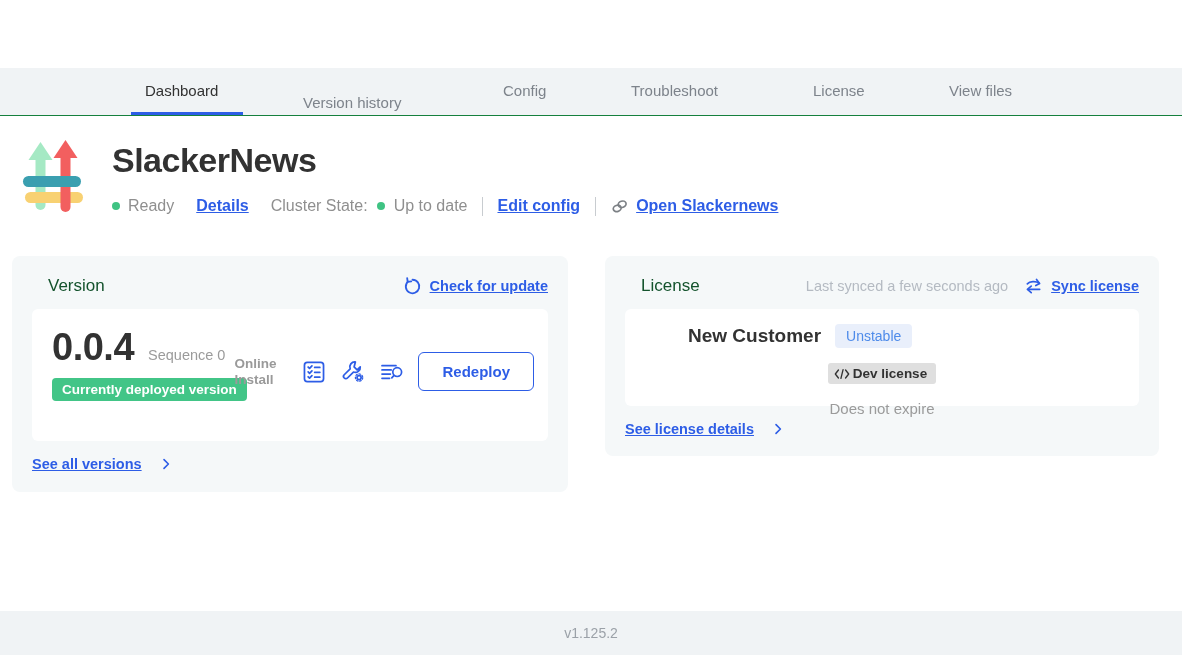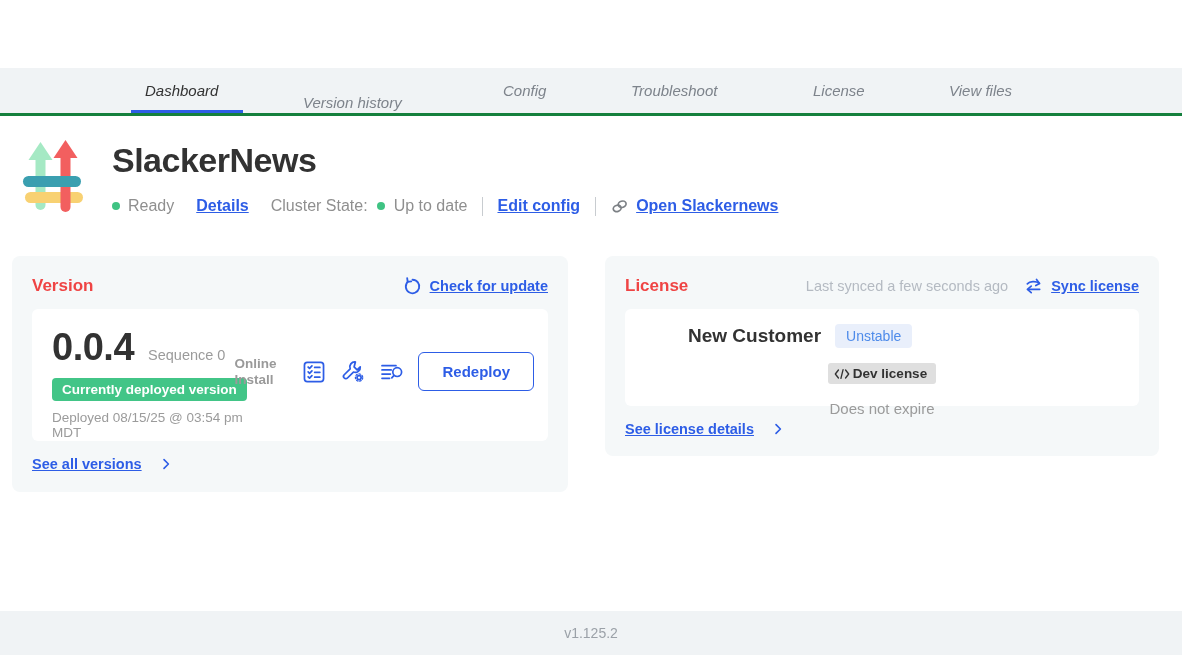--- a/index.html
+++ b/index.html
@@ -13,40 +13,40 @@
   .logo-sm { position:absolute; left:31px; top:20px; width:30px; height:34px; }
   .top-tab { position:absolute; top:0; height:62px; line-height:62px; font-size:15.5px;
              font-weight:500; color:#323232; cursor:pointer; }
   .top-tab-underline { position:absolute; left:87px; bottom:0; width:122px; height:3px; background:#2d5de6; }
   .more-btn { position:absolute; left:1120px; top:22px; width:27px; height:27px; border:1px solid #717579;
               border-radius:50%; display:flex; align-items:center; justify-content:center; gap:2.5px; cursor:pointer; background:#fff; }
   .more-btn i { width:3px; height:3px; border-radius:50%; background:#717579; display:block; }
 
   
   .subnav { position:absolute; left:0; top:68px; width:1182px; height:48px; background:#f0f3f5;
-            border-bottom:3px solid #15803d;font-style:italic; }
+            border-bottom:1px solid #15803d; }
   .sub-item { position:absolute; top:0; height:48px; line-height:46px; font-size:15px; color:#7d838b; cursor:pointer; }
   .sub-item.active { color:#323232; font-weight:500; }
   .sub-underline { position:absolute; left:131px; bottom:0; width:112px; height:3px; background:#2d5de6; }
 
   
   .logo-lg { position:absolute; left:21px; top:139px; width:64px; height:78px; }
   .app-title { position:absolute; left:112px; top:141px; font-size:34px; font-weight:700; color:#323232; letter-spacing:-0.5px; }
   .status-row { position:absolute; left:112px; top:196px; display:flex; align-items:center; font-size:16px; color:#8f8f8f; }
   .dot { width:8px; height:8px; border-radius:50%; background:#3fc383; display:inline-block; }
   a.lnk { color:#2d5de6; text-decoration:underline; font-weight:600; cursor:pointer; }
   .vdiv { width:1px; height:19px; background:#c8ccd0; display:inline-block; }
   .chev { display:inline-block; }
 
   
   .card { position:absolute; background:#f5f8f9; border-radius:8px; padding:20px; }
   .card-version { left:12px; top:256px; width:556px; height:236px; }
   .card-license { left:605px; top:256px; width:554px; height:200px; }
   .card-head { display:flex; align-items:center; justify-content:space-between; }
-  .card-title { font-size:17px; font-weight:700; color:#ef4444; }
+  .card-title { font-size:17px; font-weight:400; color:#14532d;margin-left:16px; }
   .head-right { display:flex; align-items:center; gap:8px; font-size:14.5px;text-align:center; }
   .muted-lite { color:#b4bac2; font-size:14.5px; margin-right:8px; }
 
   .inner { background:#fff; border-radius:6px; margin-top:13px; position:relative; }
   .inner-version { height:132px; padding:17px 20px; }
   .inner-license { height:97px; padding:15px 18px; }
 
   .ver-line { display:flex; align-items:baseline; gap:14px; }
   .ver-num { font-size:38px; font-weight:800; color:#323232; letter-spacing:-0.5px; }
   .seq { font-size:14.5px; color:#9b9b9b; }
@@ -132,21 +132,20 @@
         <span>Check for update</span>
       </a>
     </div>
 
     <div class="inner inner-version">
       <div class="ver-line">
         <span class="ver-num">0.0.4</span>
         <span class="seq">Sequence 0</span>
       </div>
       <span class="pill">Currently deployed version</span>
-      <div class="deployed">Deployed 08/15/25 @ 03:54 pm MDT</div>
 
       <div class="right-group">
         <div class="install-type">Online Install</div>
 
         <span class="ic-btn">
           <svg width="26" height="26" viewBox="0 0 24 24" fill="none" stroke="#2d5de6" stroke-width="1.6" stroke-linecap="round" stroke-linejoin="round">
             <rect x="3.2" y="3.2" width="17.6" height="17.6" rx="2.6"></rect>
             <polyline points="6.6,7.4 7.9,8.7 10.1,6.4"></polyline>
               <line x1="12.6" y1="7.8" x2="17.4" y2="7.8"></line>
             <polyline points="6.6,11.9 7.9,13.2 10.1,10.9"></polyline>

